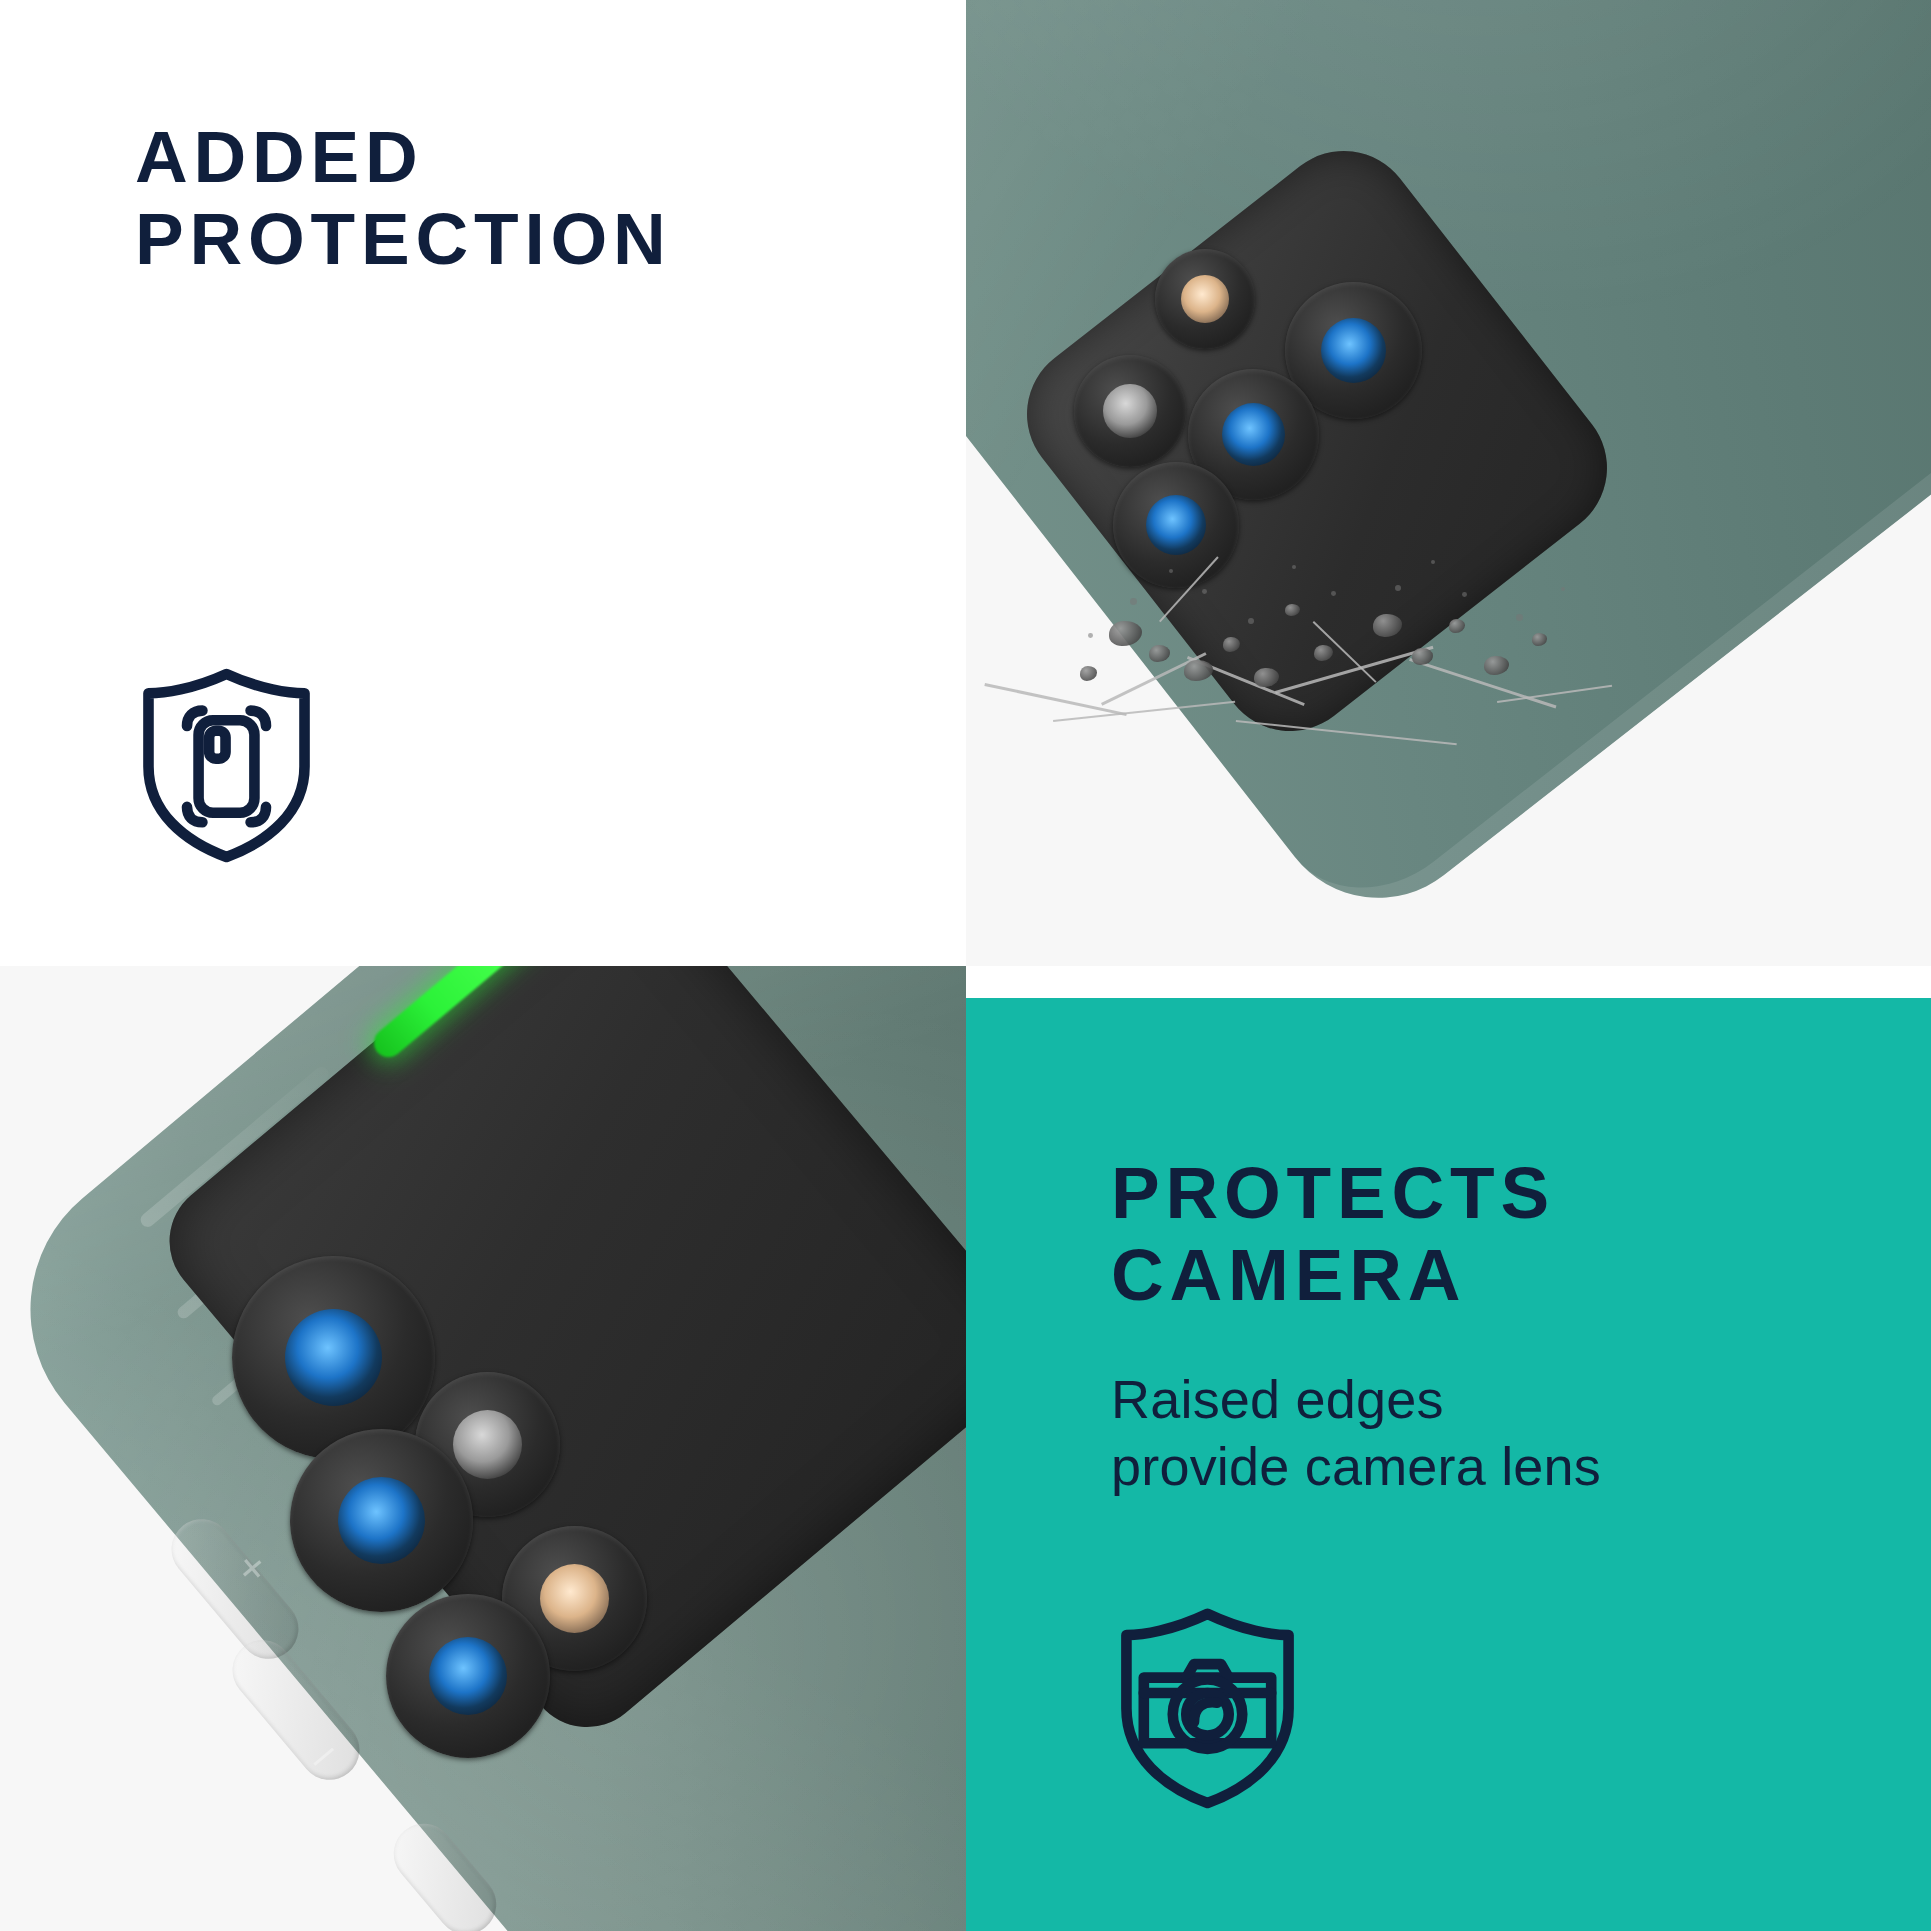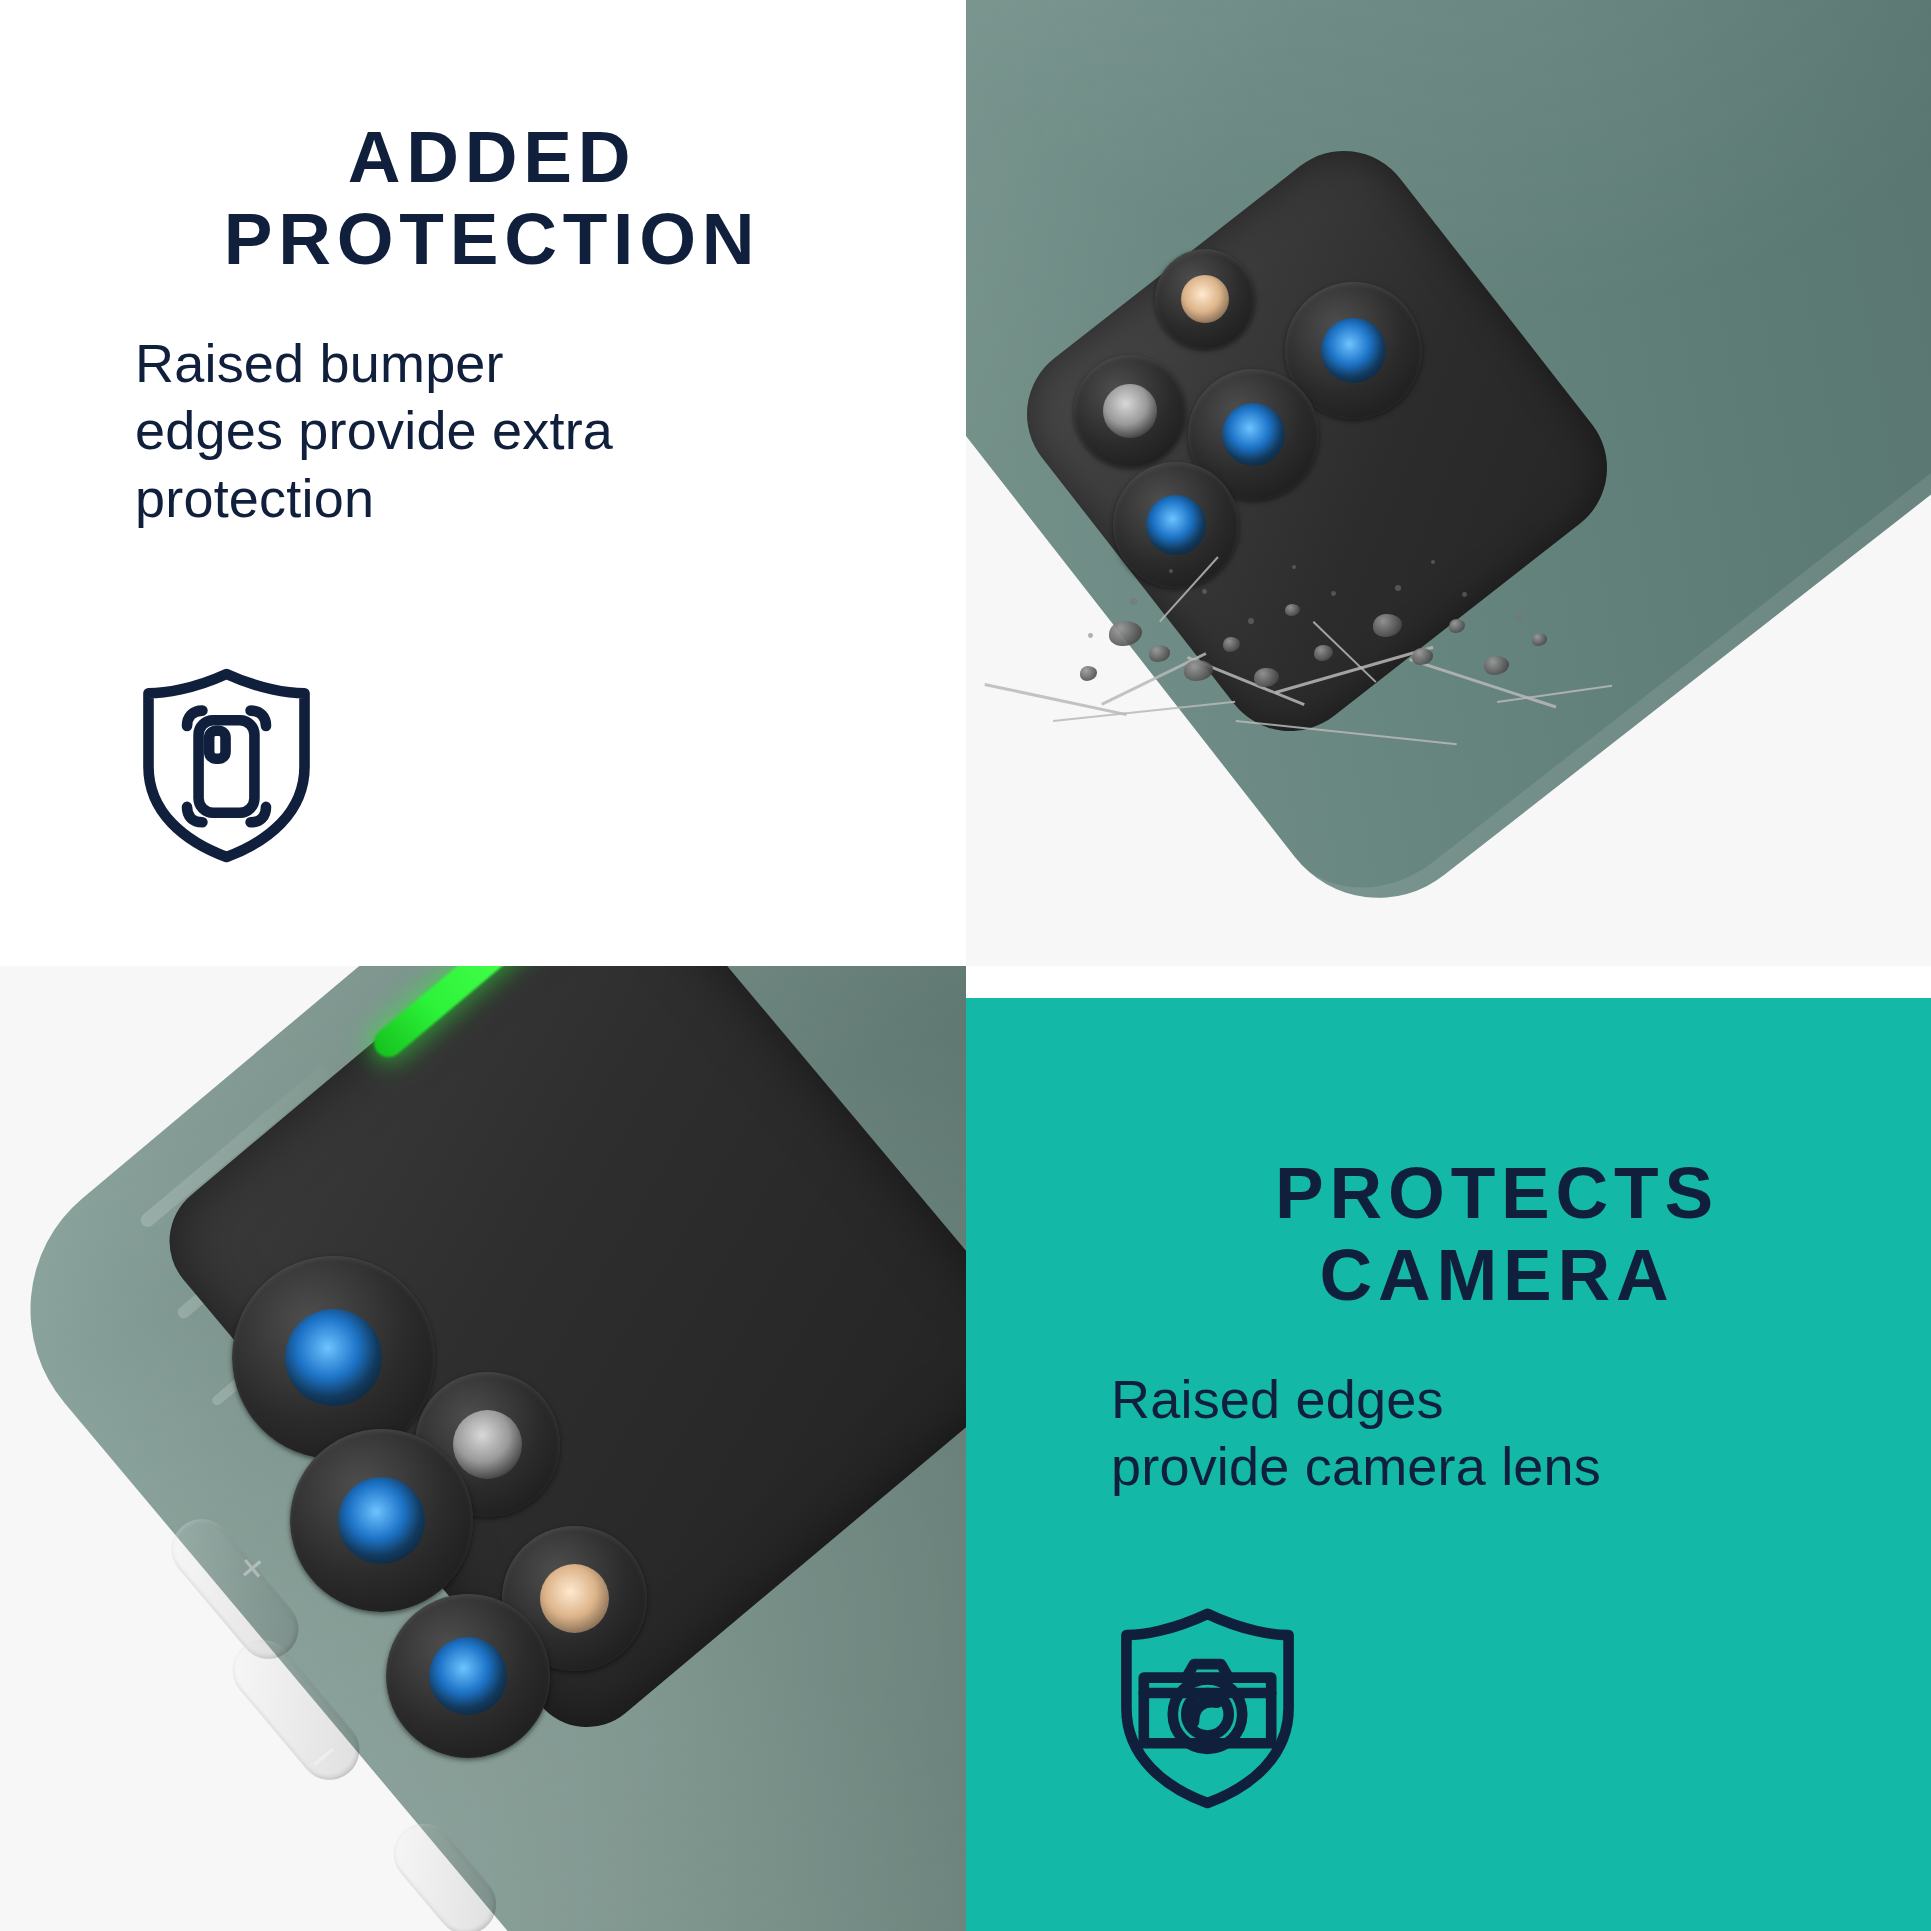--- a/index.html
+++ b/index.html
@@ -22,21 +22,20 @@
   .tb-tl { left:135px; top:116px; width:714px; }
   .tb-br { left:1110px; top:1120px; width:772px; }
 
   .headline {
     font-size:73px;
     font-weight:700;
     letter-spacing:5.8px;
     line-height:1.12;
     color:#101f3c;
     white-space:pre-line;
-    text-align:center;
   }
   .subline {
     margin-top:50px;
     font-size:54px;
     font-weight:400;
     line-height:1.25;
     letter-spacing:0.2px;
     color:#101f3c;
     white-space:pre-line;
   }
@@ -230,23 +229,20 @@
 </style>
 </head>
 <body>
 
 <div class="board">
 
   <div class="quad q-tl">
     <div class="textblock tb-tl">
       <div class="headline">ADDED
 PROTECTION</div>
-      <div class="subline">Raised bumper
-edges provide extra
-protection</div>
     </div>
 
     <div class="icon-wrap ic-tl">
       <svg class="feat" width="183" height="198" viewBox="0 0 190 205" fill="none" stroke="#101f3c" stroke-width="11" stroke-linecap="round" stroke-linejoin="round">
         <path d="M95 8 C 60 24, 30 28, 14 28 L14 104 C14 152, 52 182, 95 198 C138 182, 176 152, 176 104 L176 28 C160 28, 130 24, 95 8 Z"></path>
         <rect x="66" y="56" width="58" height="96" rx="15" ry="15"></rect>
         <rect x="77" y="67" width="17" height="29" rx="7" ry="7"></rect>
         <path d="M54 62 C54 52, 60 46, 70 46"></path>
         <path d="M136 62 C136 52, 130 46, 120 46"></path>
         <path d="M54 146 C54 156, 60 162, 70 162"></path>

